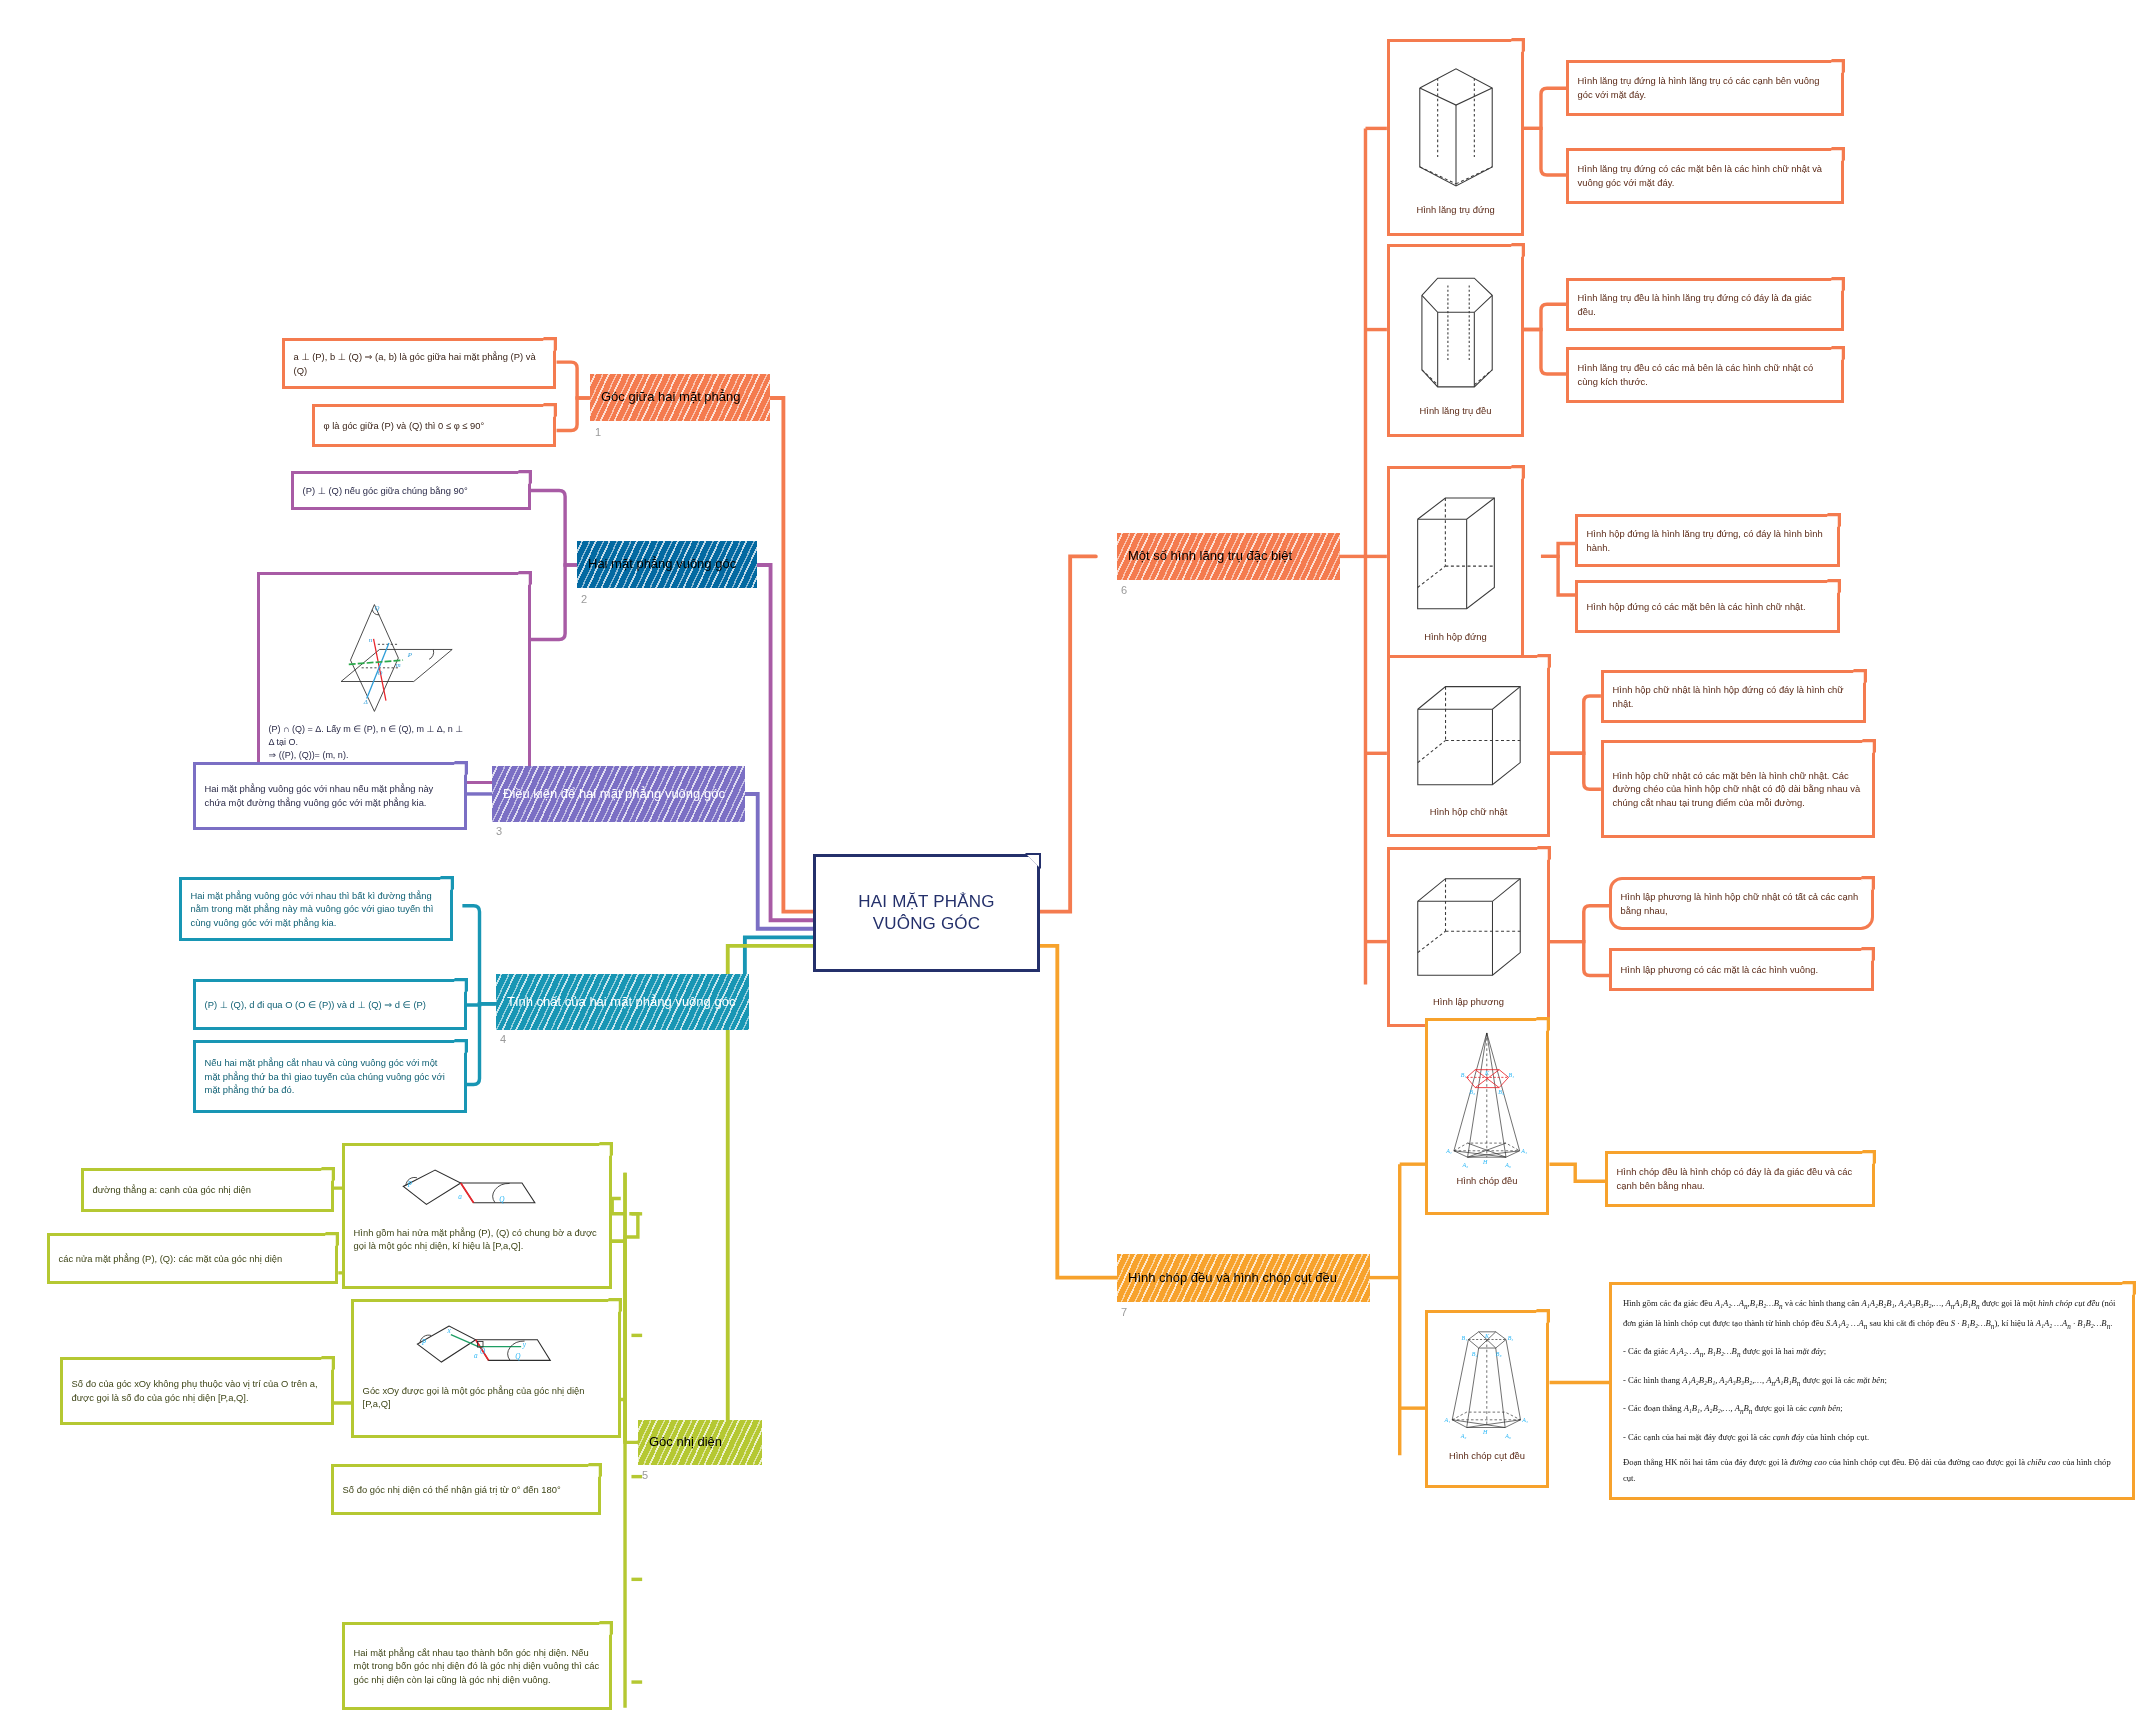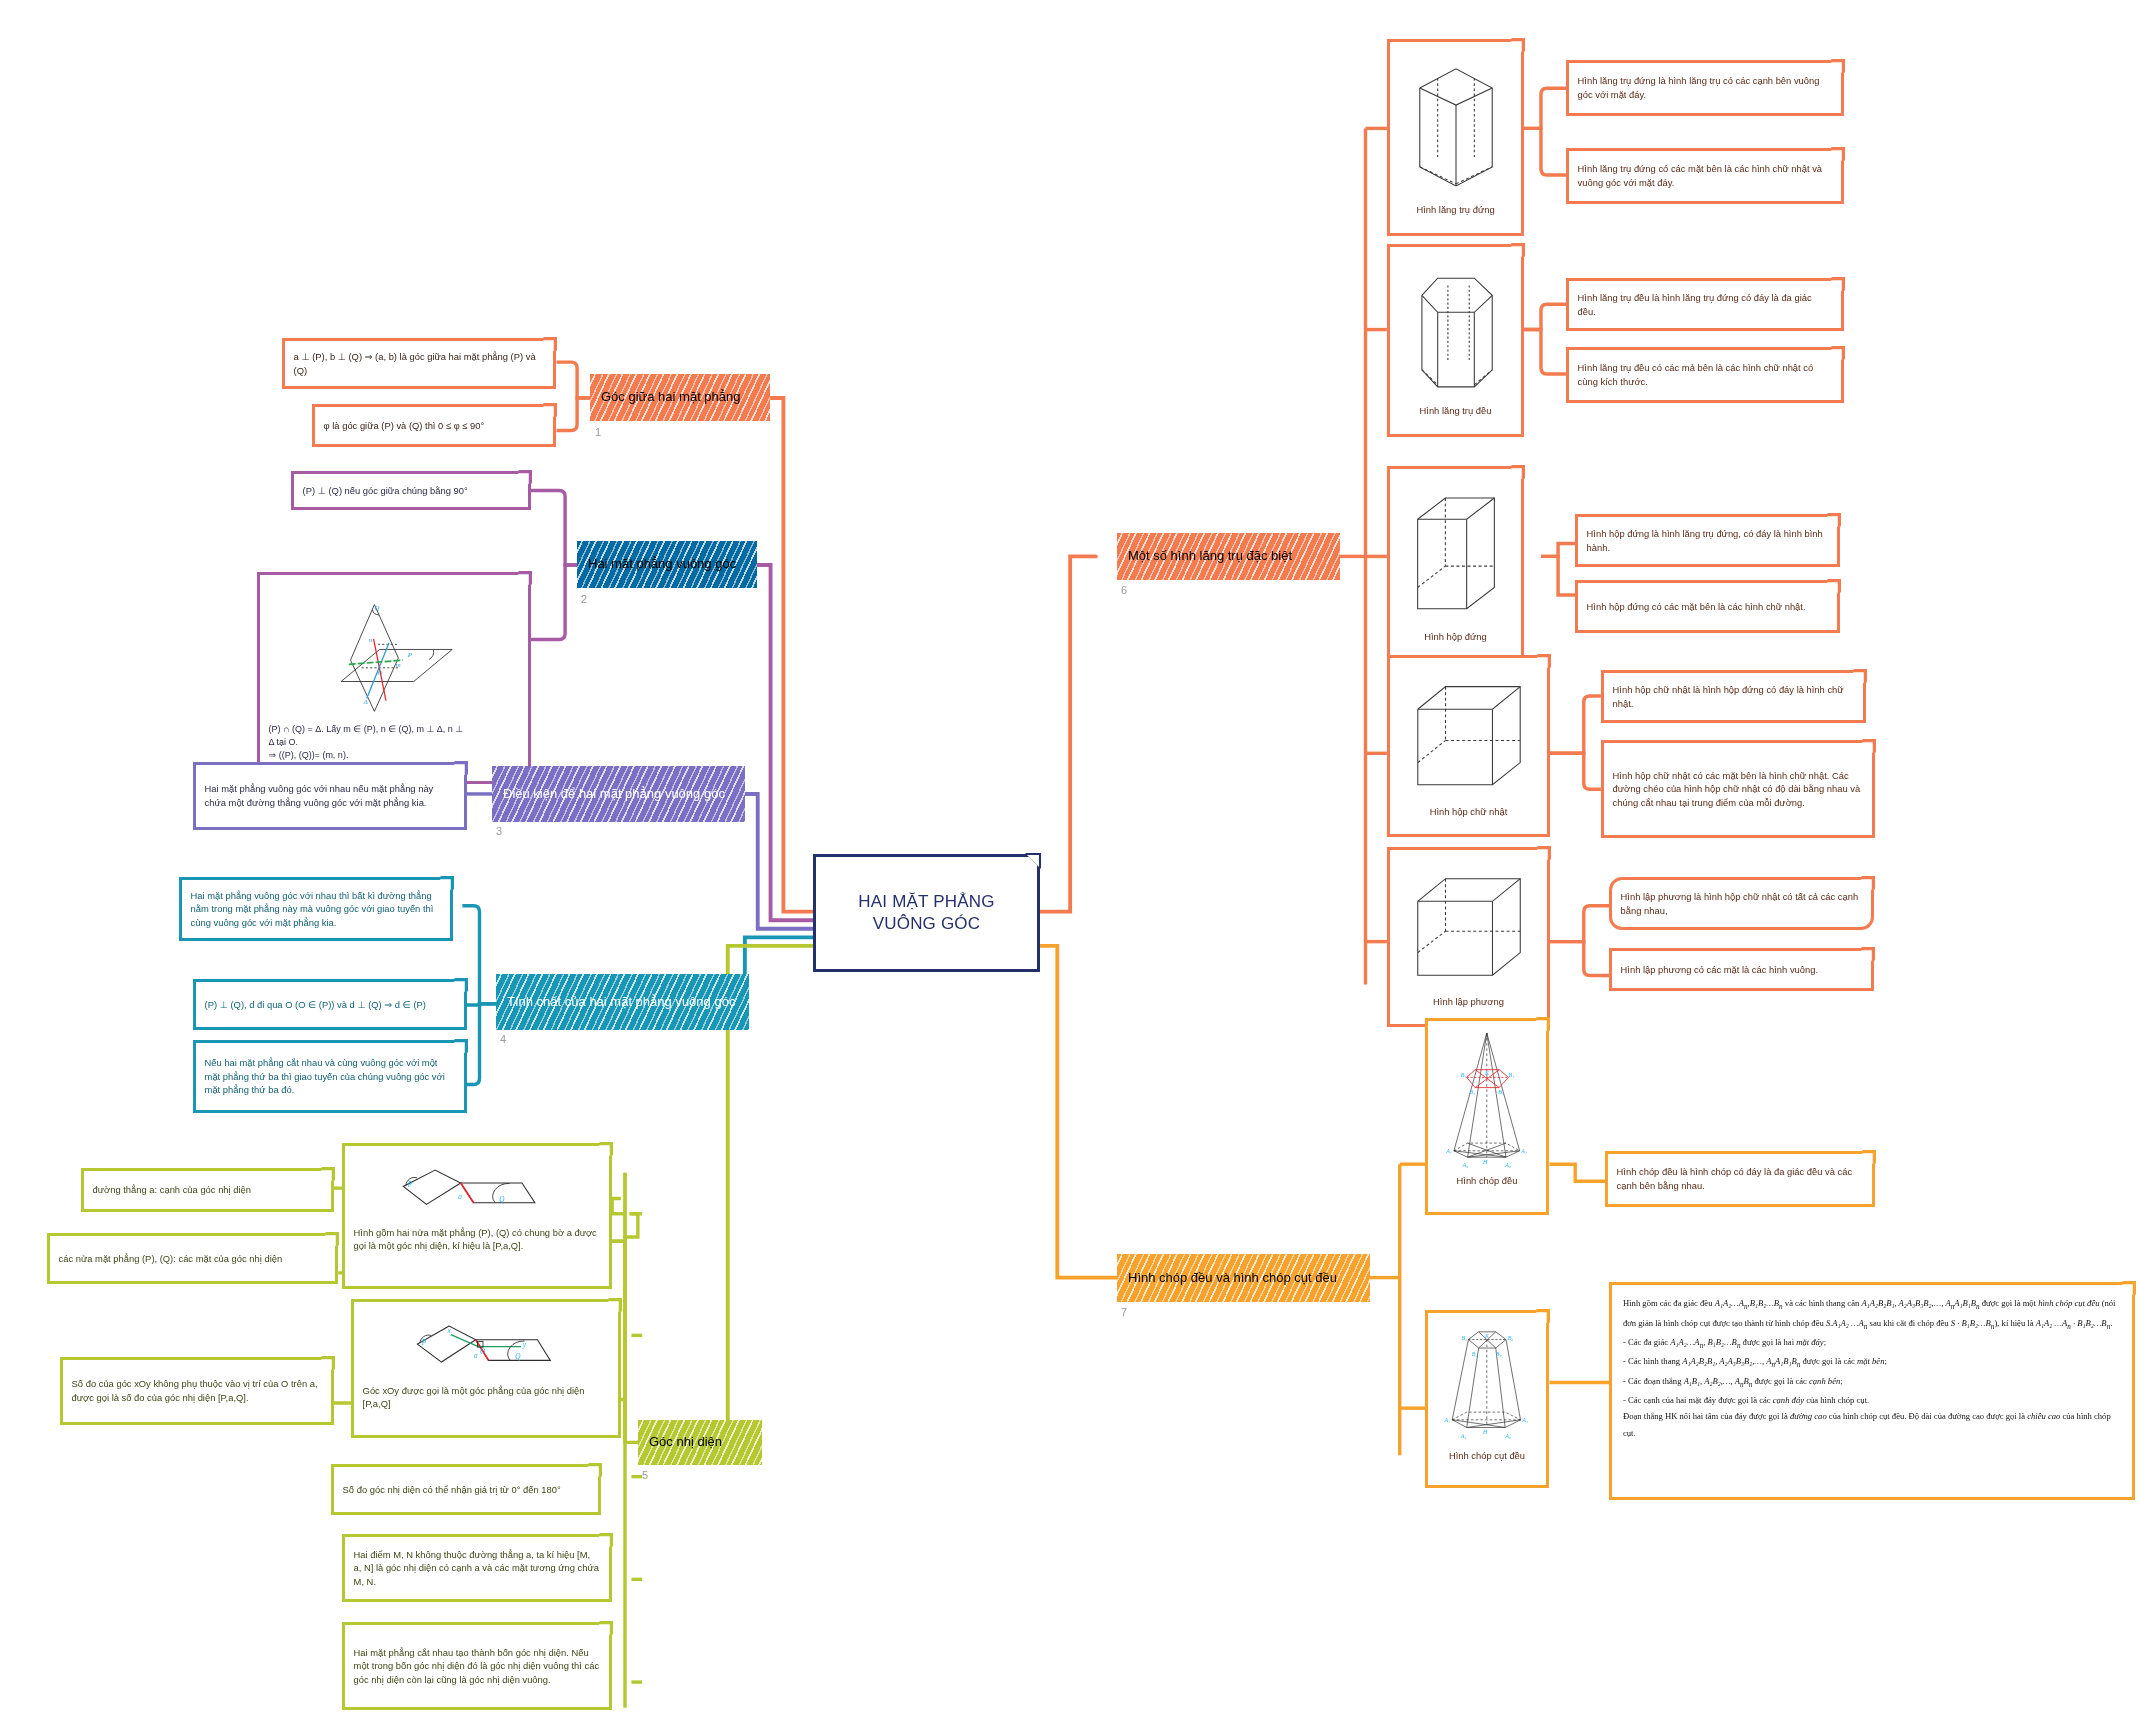--- a/index.html
+++ b/index.html
@@ -330,23 +330,20 @@
       <text x="196" y="108">O</text>
           <text x="182" y="116">a</text>
           <text x="278" y="120">Q</text>
     </g>
   </svg>
   <span class="txt smg">Góc xOy được gọi là một góc phẳng của góc nhị diện [P,a,Q]</span>
 </div>
 
 <div class="card pointed" style="left:331px; top:1464px; width:270px; height:51px; border-color:#b5c832; color:#b5c832;">
   <span class="txt smg">Số đo góc nhị diện có thể nhận giá trị từ 0° đến 180°</span>
-</div>
-<div class="card pointed" style="left:342px; top:1534px; width:270px; height:68px; border-color:#b5c832; color:#b5c832;">
-  <span class="txt smg">Hai điểm M, N không thuộc đường thẳng a, ta kí hiệu [M, a, N] là góc nhị diện có cạnh a và các mặt tương ứng chứa M, N.</span>
 </div>
 <div class="card pointed" style="left:342px; top:1622px; width:270px; height:88px; border-color:#b5c832; color:#b5c832;">
   <span class="txt smg">Hai mặt phẳng cắt nhau tạo thành bốn góc nhị diện. Nếu một trong bốn góc nhị diện đó là góc nhị diện vuông thì các góc nhị diện còn lại cũng là góc nhị diện vuông.</span>
 </div>
 
 <div class="branch" style="left:1117px; top:533px; width:223px; height:47px; background:#f47b4f;">
   <span class="hatch"></span>
   <span class="blabel">Một số hình lăng trụ đặc biệt</span>
 </div>
 <div class="bnum" style="left:1121px; top:584px;">6</div>
@@ -528,21 +525,21 @@
       <text x="8" y="242">A₁</text>
           <text x="98" y="270">H</text>
           <text x="190" y="242">A₄</text>
       <text x="46" y="278">A₂</text>
           <text x="150" y="278">A₃</text>
     </g>
   </svg>
   <div class="figlabel">Hình chóp cụt đều</div>
 </div>
 
-<div class="card pointed" style="left:1609px; top:1282px; width:526px; height:218px; border-color:#f7a22c; color:#f7a22c; justify-content:flex-start; padding:10.3px 11px;">
+<div class="card pointed" style="left:1609px; top:1282px; width:526px; height:218px; border-color:#f7a22c; color:#f7a22c; justify-content:space-between; padding:10.3px 11px;">
   <span class="serif">Hình gồm các đa giác đều <i>A₁A₂…A<sub>n</sub>,B₁B₂…B<sub>n</sub></i> và các hình thang cân <i>A₁A₂B₂B₁, A₂A₃B₃B₂,…, A<sub>n</sub>A₁B₁B<sub>n</sub></i> được gọi là một <i>hình chóp cụt đều</i> (nói đơn giản là hình chóp cụt được tạo thành từ hình chóp đều <i>S.A₁A₂ …A<sub>n</sub></i> sau khi cắt đi chóp đều <i>S · B₁B₂…B<sub>n</sub></i>), kí hiệu là <i>A₁A₂ …A<sub>n</sub> · B₁B₂…B<sub>n</sub></i>.</span>
   <span class="serif">- Các đa giác  <i>A₁A₂…A<sub>n</sub>, B₁B₂…B<sub>n</sub></i> được gọi là hai <i>mặt đáy</i>;</span>
   <span class="serif">- Các hình thang <i>A₁A₂B₂B₁, A₂A₃B₃B₂,…, A<sub>n</sub>A₁B₁B<sub>n</sub></i> được gọi là các <i>mặt bên</i>;</span>
   <span class="serif">- Các đoạn thẳng  <i>A₁B₁, A₂B₂,…, A<sub>n</sub>B<sub>n</sub></i> được gọi là các <i>cạnh bên</i>;</span>
   <span class="serif">- Các cạnh của hai mặt đáy được gọi là các <i>cạnh đáy</i> của hình chóp cụt.</span>
   <span class="serif">Đoạn thẳng HK nối hai tâm của đáy được gọi là <i>đường cao</i> của hình chóp cụt đều. Độ dài của đường cao được gọi là <i>chiều cao</i> của hình chóp cụt.</span>
 </div>
 
 </div>
 

